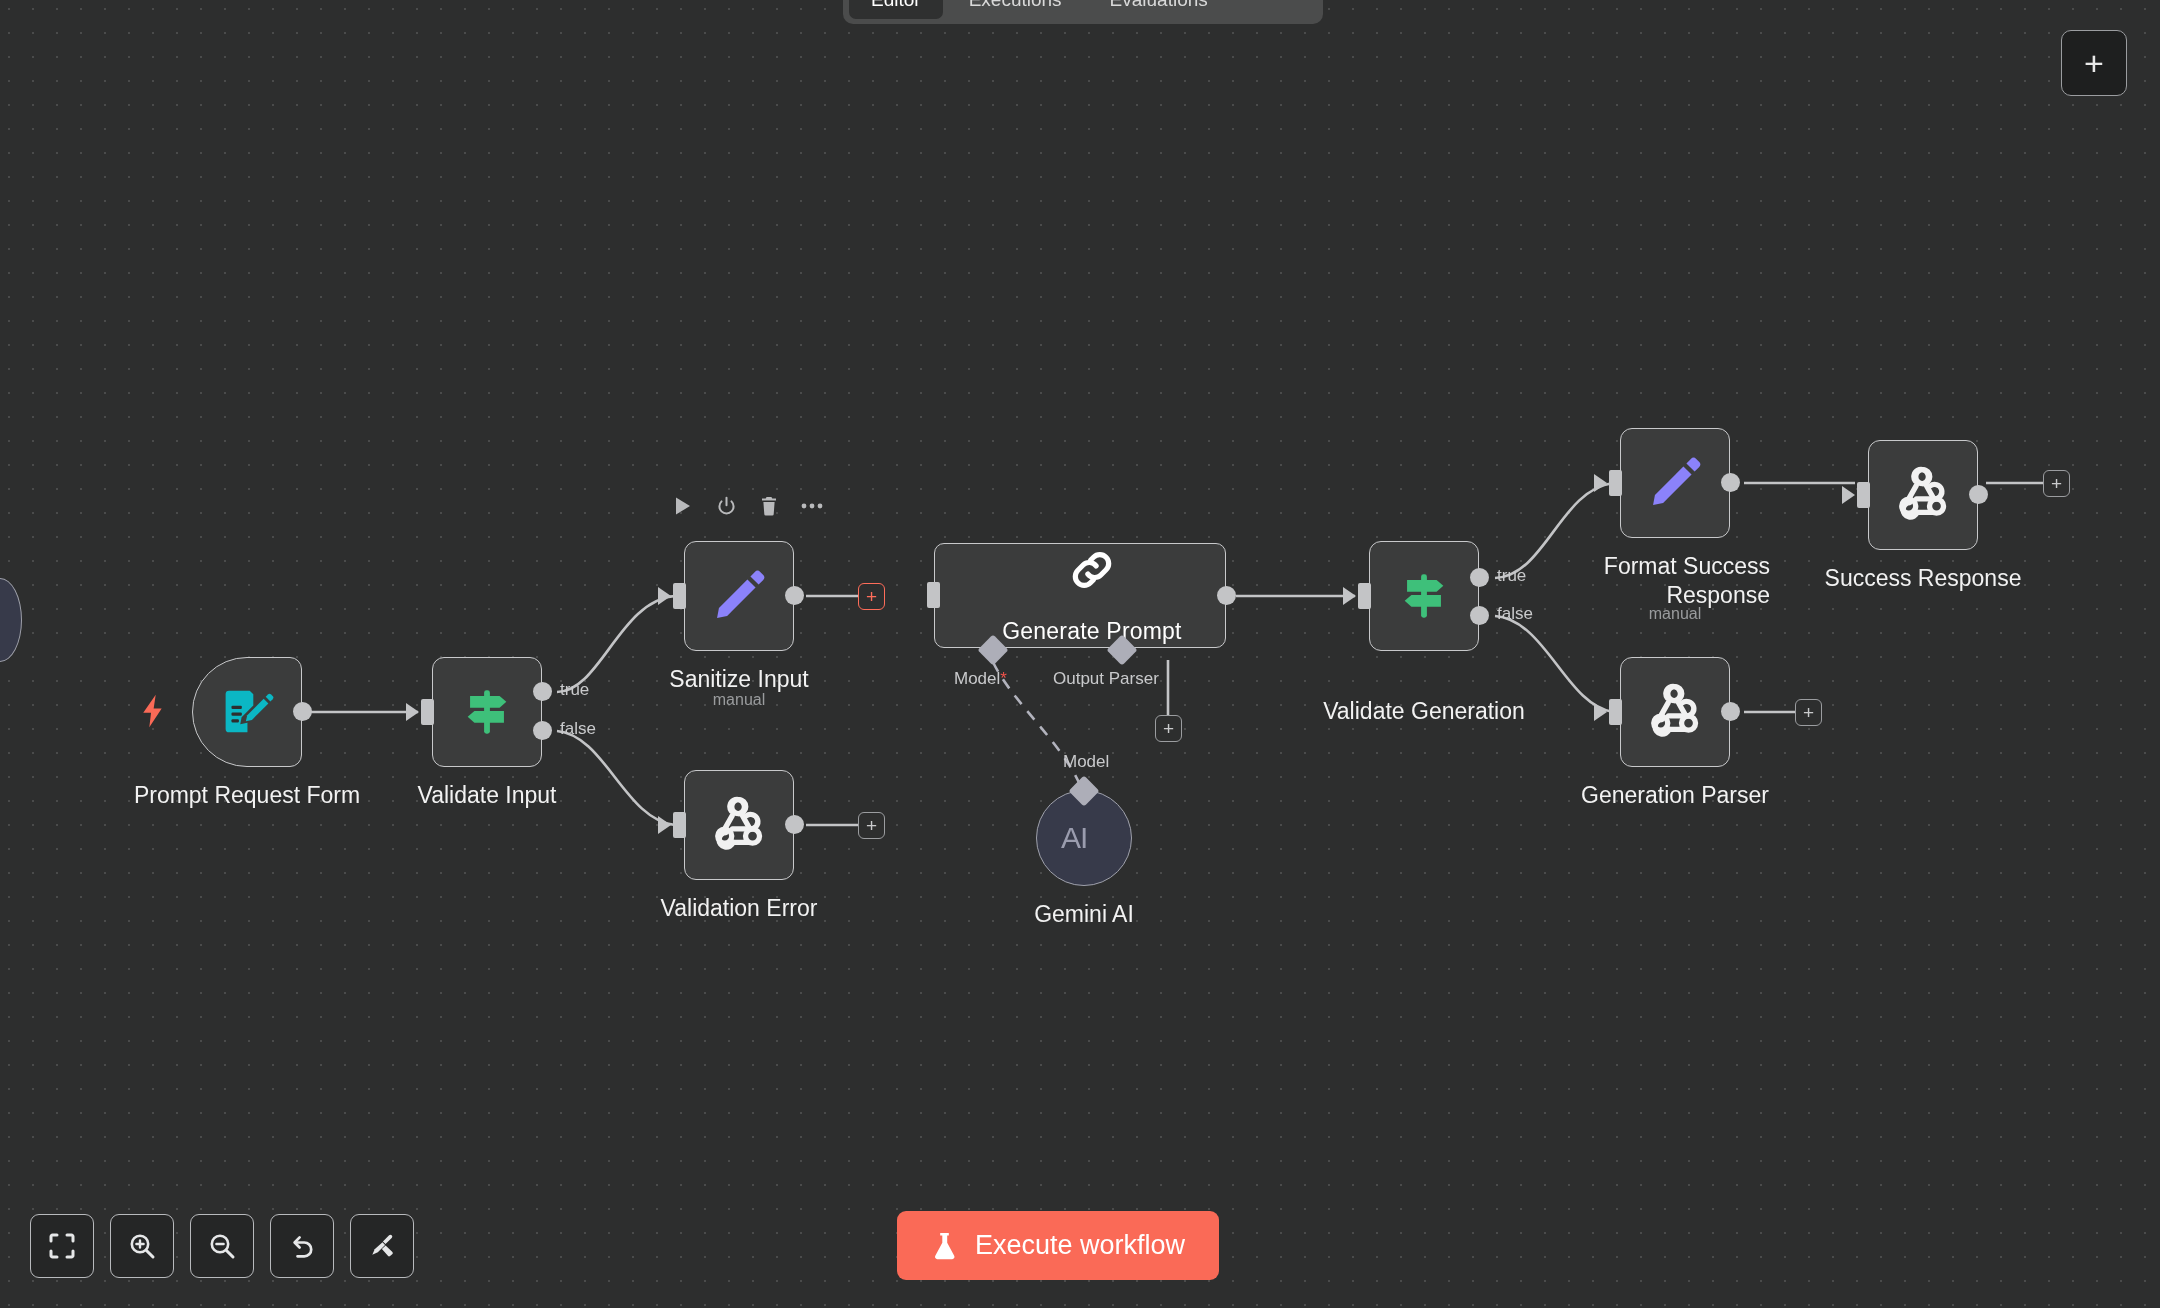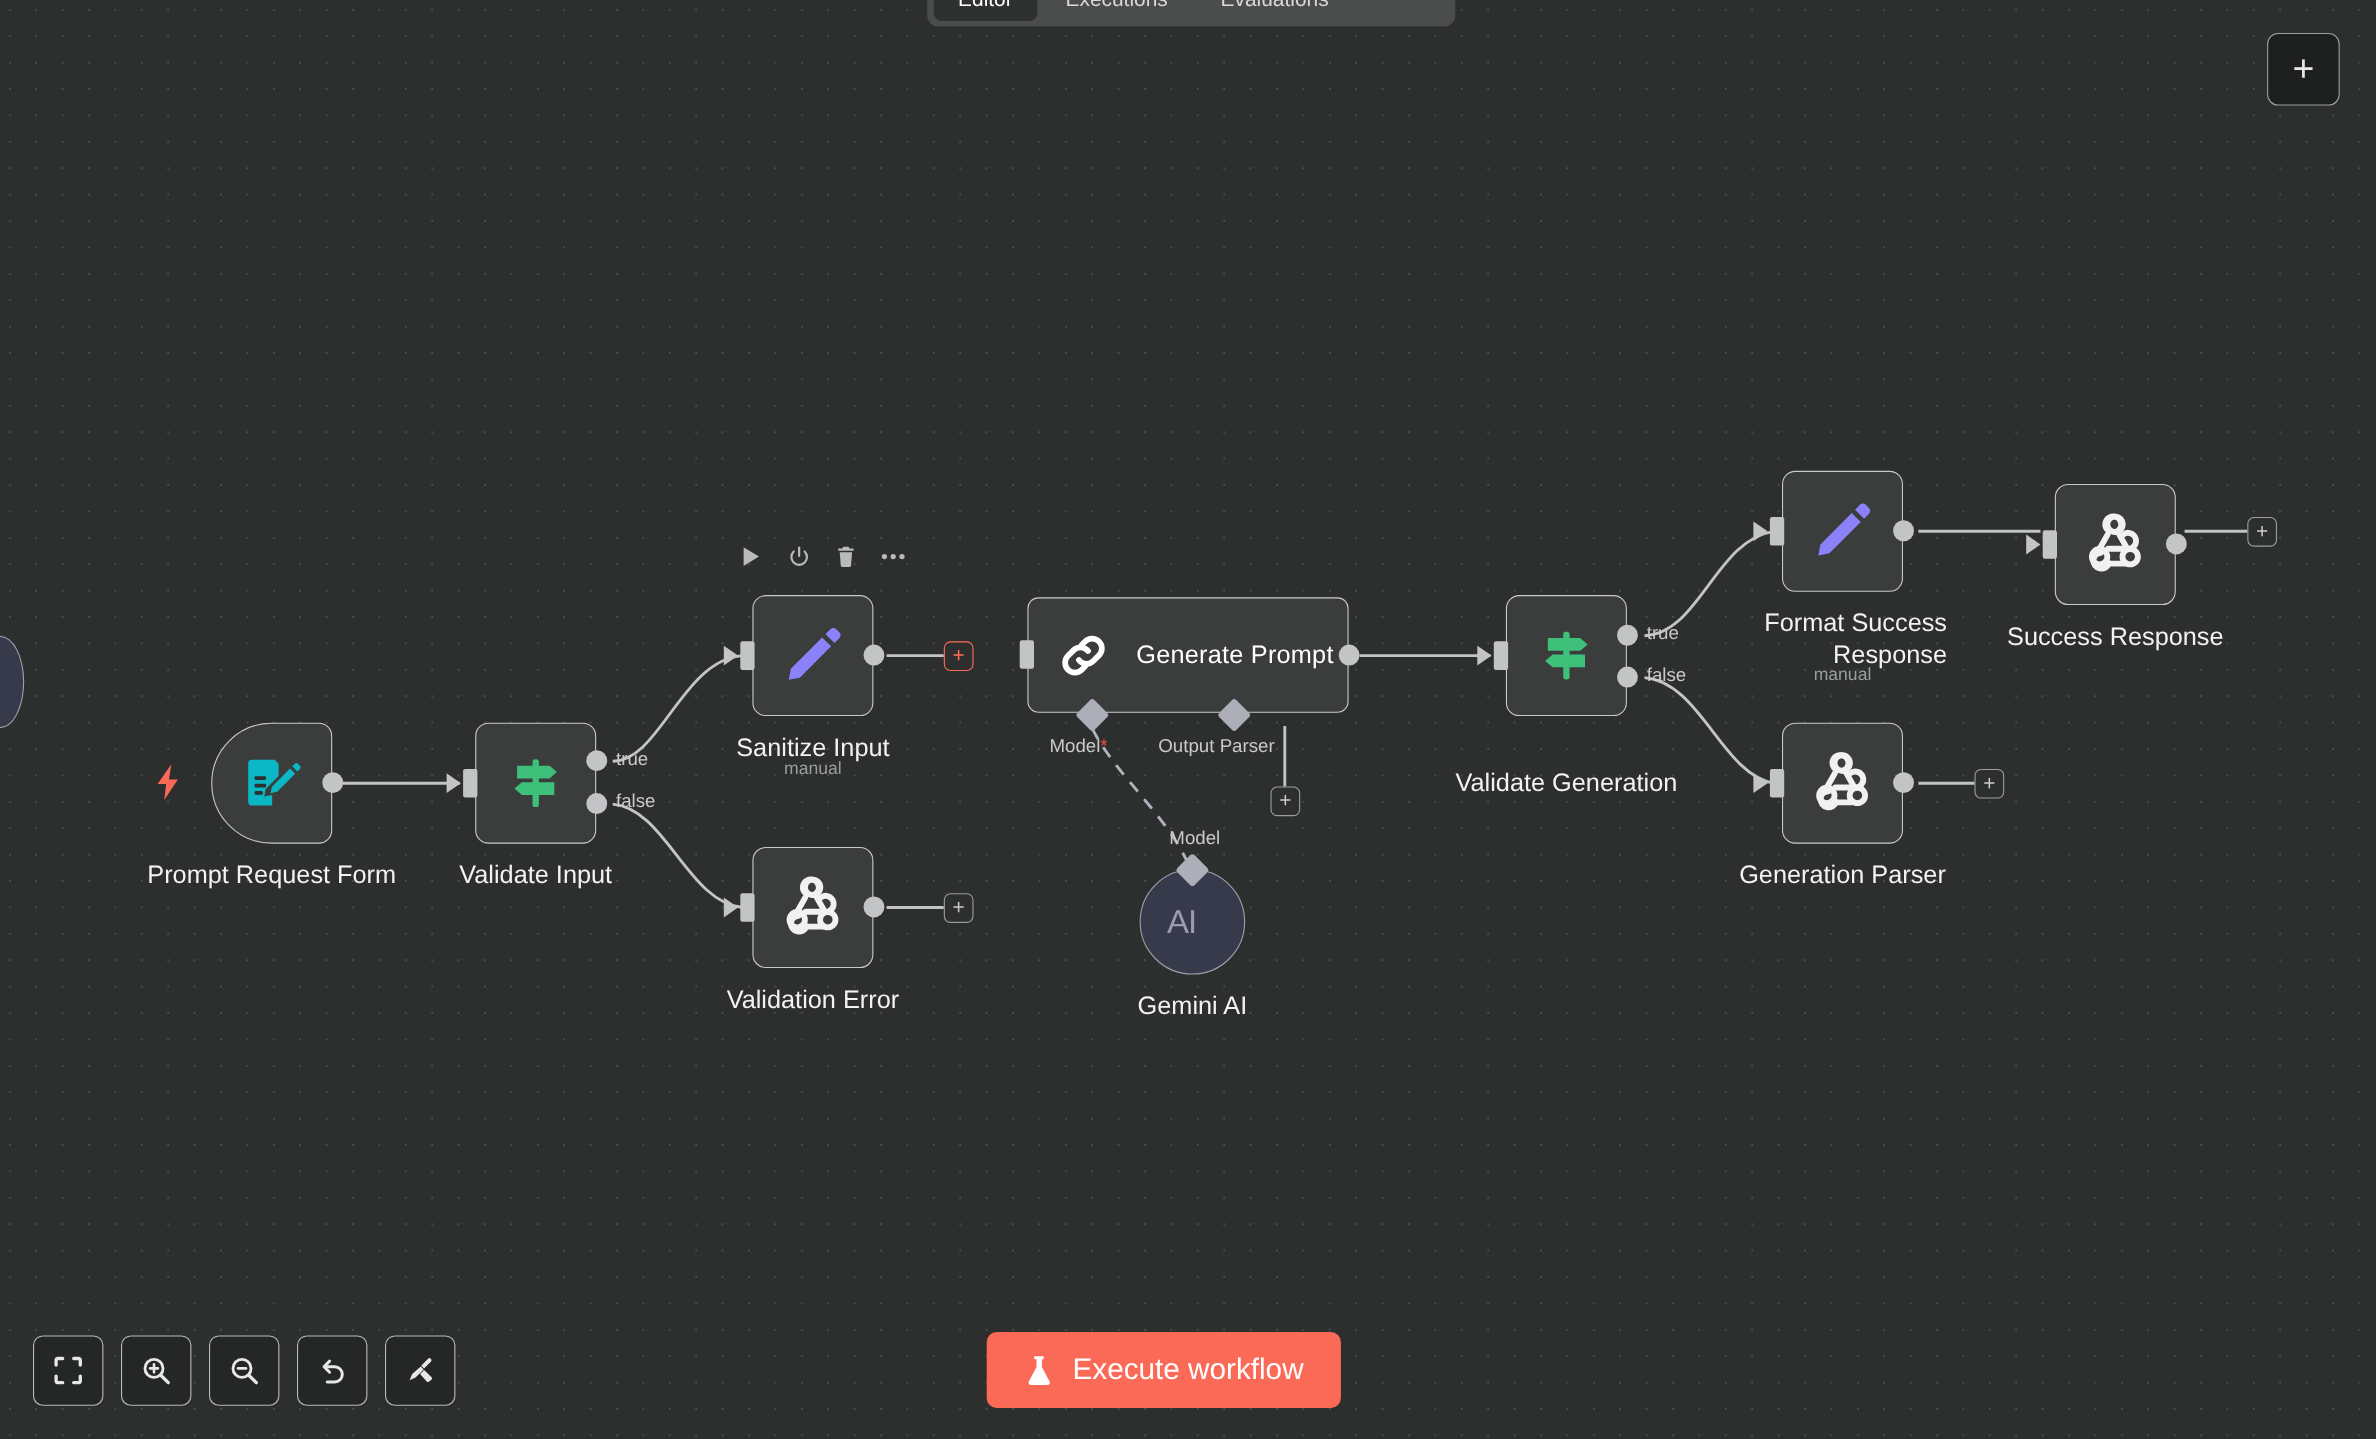--- a/index.html
+++ b/index.html
@@ -67,20 +67,21 @@
   }
   .node-box {
     position: relative;
     width: 110px; height: 110px;
     background: #3b3c3c;
     border: 1.6px solid #c8c9cb;
     border-radius: 12px;
     display: flex;
     align-items: center;
     justify-content: center;
+    flex-direction: column;
   }
   .node-box.trigger {
     border-top-left-radius: 55px;
     border-bottom-left-radius: 55px;
   }
   .node-box.wide {
     width: 292px; height: 105px;
     justify-content: flex-start;
     padding-left: 24px;
     gap: 22px;

